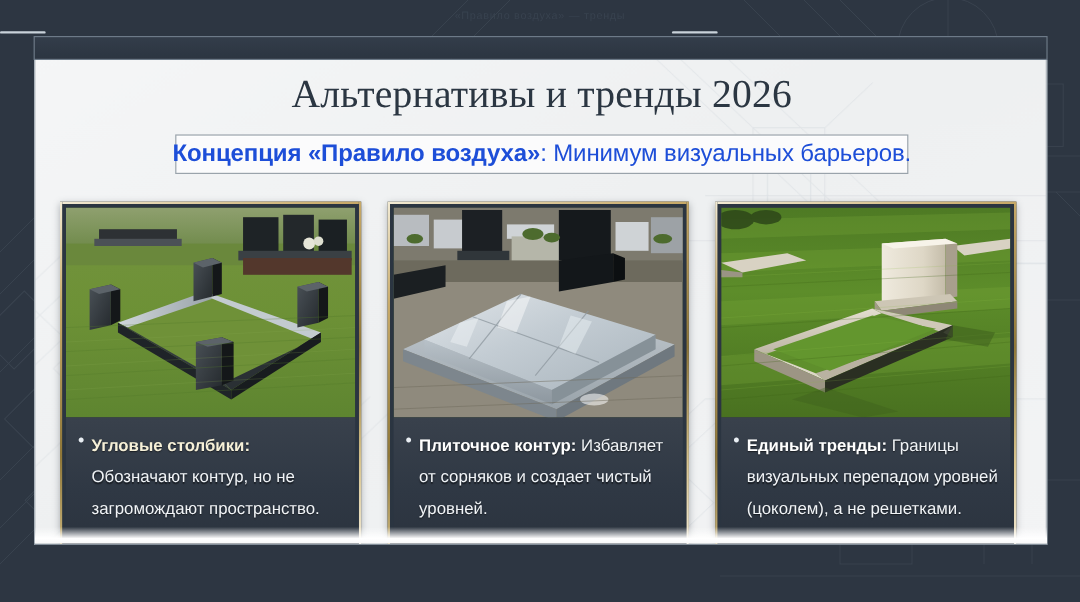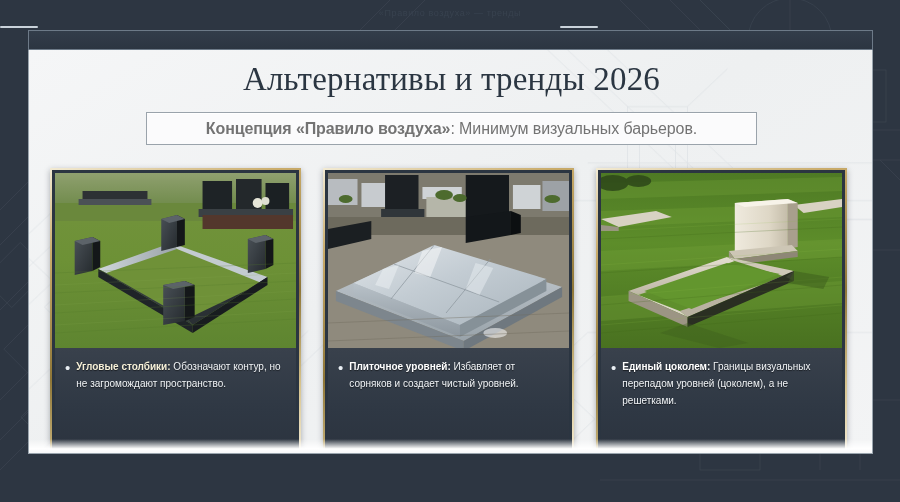--- a/index.html
+++ b/index.html
@@ -65,21 +65,21 @@
   
   .subtitle-box{
     position:absolute;left:117px;top:62px;width:611px;height:33px;
     background:#fbfbfc;
     border:1px solid #9aa3ab;
     box-sizing:border-box;
     display:flex;align-items:center;justify-content:center;
     box-shadow:0 1px 0 rgba(255,255,255,.9) inset;
   }
   .subtitle-txt{
-    font-size:16px;color:#737373;white-space:nowrap;letter-spacing:-.1px;
+    font-size:20px;color:#1d4ed8;white-space:nowrap;letter-spacing:-.1px;
   }
   .subtitle-txt b{font-weight:bold;}
 
   
   .cards{
     position:absolute;left:0;top:118px;width:845px;height:296px;
   }
   .card{
     position:absolute;top:0;width:251px;height:295px;
     box-sizing:border-box;
@@ -108,21 +108,21 @@
   .caption{
     flex:1;position:relative;
     background:linear-gradient(180deg,#39414c 0%,#2f3844 55%,#2b333e 100%);
     padding:10px 9px 8px 10px;box-sizing:border-box;
   }
   .bullet-row{display:flex;gap:6px;align-items:flex-start;}
   .dot{
     flex:none;color:#e9eef3;font-size:15px;line-height:17px;margin-top:1px;
   }
   .bullet-text{
-    font-size:10px;line-height:17px;color:#f1f4f7;
+    font-size:14px;line-height:26px;color:#f1f4f7;
     text-shadow:0 1px 1px rgba(0,0,0,.55);
   }
   .bullet-text b{font-weight:bold;}
   .bullet-text b.cream{color:#f6f0d8;}
   .bullet-text b.white{color:#ffffff;}
 
   .panel-bottom-glow{
     position:absolute;left:0;bottom:0;width:845px;height:14px;
     background:linear-gradient(180deg,rgba(255,255,255,0) 0%,#ffffff 70%,#f7f8f9 100%);
     pointer-events:none;
@@ -360,21 +360,21 @@
 
               <g stroke="#6f6a5c" stroke-width="0.8" opacity="0.5">
                 <path d="M0 150 L245 140 M0 168 L245 158"></path>
               </g>
             </svg>
           </div>
           <div class="caption">
             <div class="bullet-row">
               <span class="dot">•</span>
               <div class="bullet-text">
-                <b class="white">Плиточное уровней:</b><span> Избавляет от сорняков и создает чистый уровней.</span>
+                <b class="white">Плиточное контур:</b><span> Избавляет от сорняков и создает чистый уровней.</span>
               </div>
             </div>
           </div>
         </div>
       </div>
 
       <div class="card c3">
         <div class="card-inner">
           <div class="photo">
             <svg viewBox="0 0 245 175" preserveAspectRatio="none">
@@ -440,21 +440,21 @@
               </g>
 
               <polygon points="196,98 232,104 226,116 190,110" fill="#3b5c1c" opacity="0.5"></polygon>
               <polygon points="88,150 150,170 120,175 60,160" fill="#3b5c1c" opacity="0.35"></polygon>
             </svg>
           </div>
           <div class="caption">
             <div class="bullet-row">
               <span class="dot">•</span>
               <div class="bullet-text">
-                <b class="white">Единый цоколем:</b><span> Границы визуальных перепадом уровней (цоколем), а не решетками.</span>
+                <b class="white">Единый тренды:</b><span> Границы визуальных перепадом уровней (цоколем), а не решетками.</span>
               </div>
             </div>
           </div>
         </div>
       </div>
 
     </div>
 
     <div class="panel-bottom-glow"></div>
   </div>

